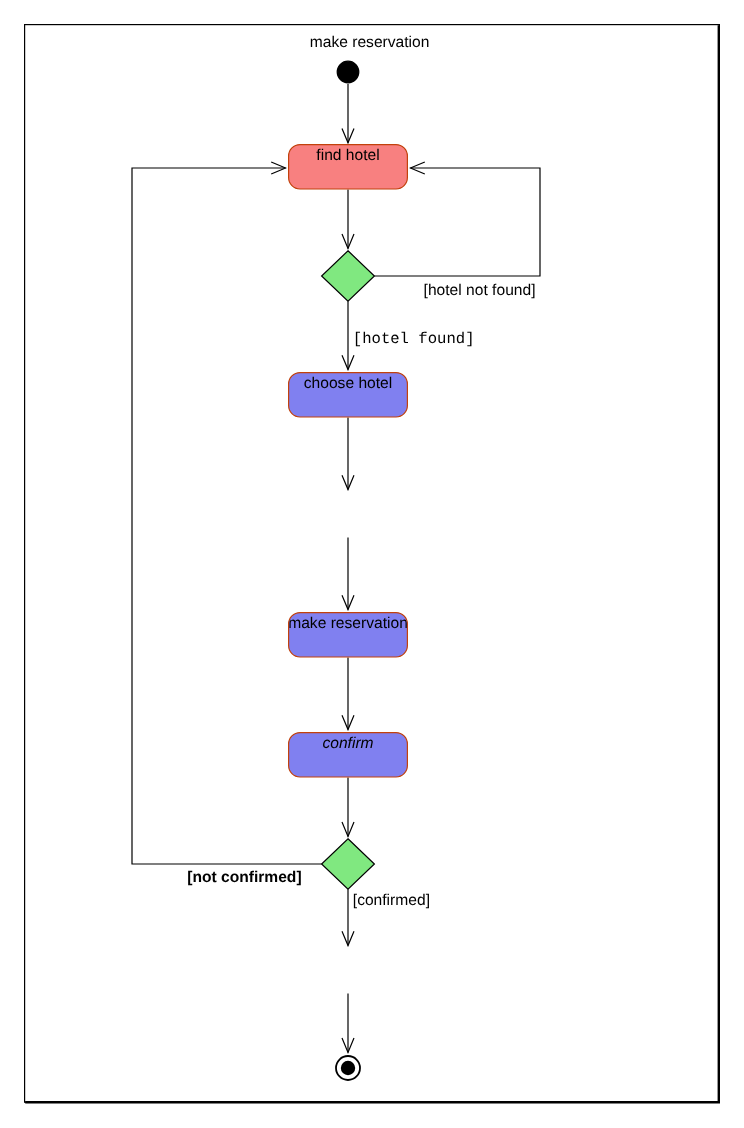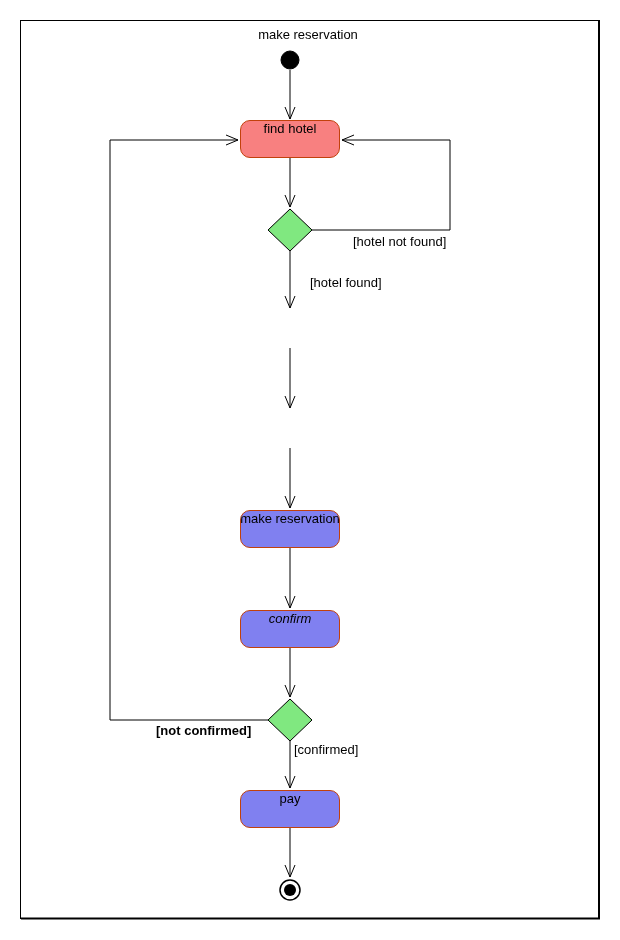--- a/index.html
+++ b/index.html
@@ -83,32 +83,32 @@
     <circle cx="290" cy="890" r="10" fill="#ffffff" stroke="#000000" stroke-width="1.5"></circle>
     <circle cx="290" cy="890" r="6" fill="#000000"></circle>
   </svg>
 
   <div class="lbl title" style="left:308px; top:27px;">make reservation</div>
 
   <div class="node action-red" style="left:240px; top:120px;">
     <span>find hotel</span>
   </div>
 
+  <div class="node action-blue" style="left:240px; top:310px;">
+    <span>choose hotel</span>
+  </div>
 
 
   <div class="node action-blue" style="left:240px; top:510px;">
     <span>make reservation</span>
   </div>
 
   <div class="node action-blue" style="left:240px; top:610px;font-style:italic;">
     <span>confirm</span>
   </div>
 
-  <div class="node action-blue" style="left:240px; top:790px;">
-    <span>pay</span>
-  </div>
 
   <div class="lbl" style="left:328px; top:234px;padding-left:25px;">[hotel not found]</div>
-  <div class="lbl" style="left:310px; top:275px;">[hotel found]</div>
+  <div class="lbl" style="left:294px; top:275px;font-family:Liberation Mono, monospace;">[hotel found]</div>
   <div class="lbl" style="left:156px; top:723px;font-weight:bold;">[not confirmed]</div>
   <div class="lbl" style="left:294px; top:723px;margin-top:19px;">[confirmed]</div>
 
 </div>
 
 </body></html>

